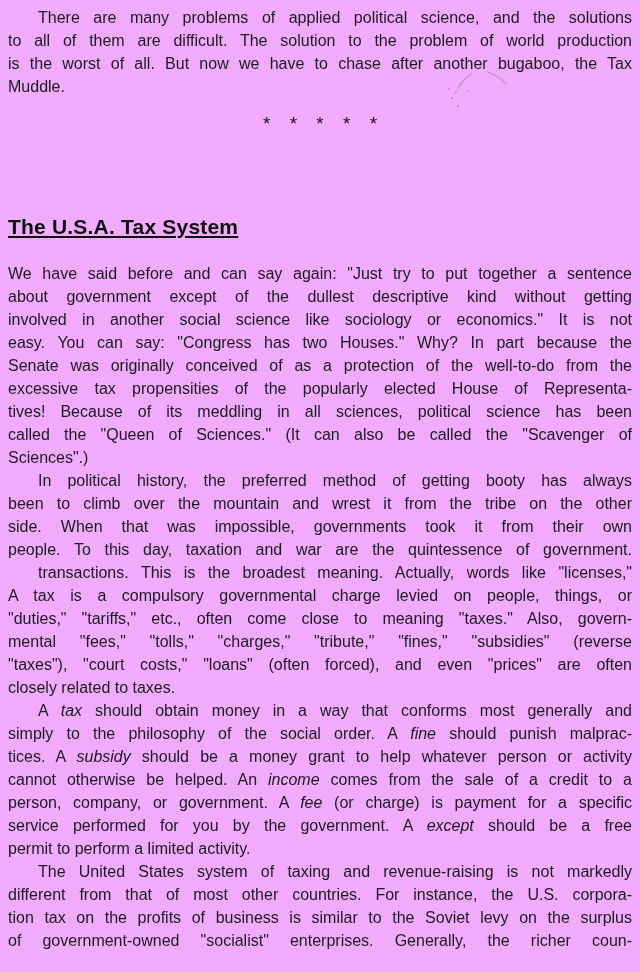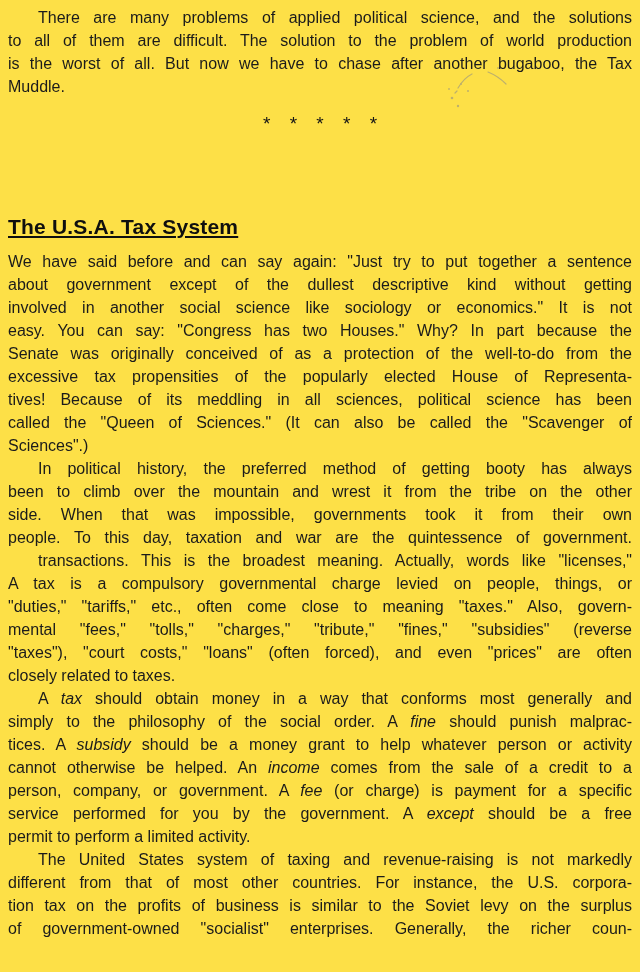--- a/index.html
+++ b/index.html
@@ -2,21 +2,21 @@
 <html><head>
 <meta charset="utf-8">
 <style>
   html, body { margin: 0; padding: 0; background: #ffffff; }
   .page {
     position: relative;
     width: 640px;
     height: 972px;
     box-sizing: border-box;
     padding: 6px 8px 0 8px;
-    background: #fde047;
+    background: #f0abfc;
     color: #1b1b1b;
     font-family: "Liberation Sans", "DejaVu Sans", sans-serif;
     font-size: 16px;
     line-height: 23px;
     overflow: hidden;
   }
   .para { margin: 0; }
   .tline { text-align: left; }
   .tline.just { text-align: justify; text-align-last: justify; }
   .para.indent .tline:first-child { text-indent: 30px; }
@@ -31,21 +31,21 @@
   }
   .heading {
     margin-top: 80px;
     font-weight: bold;
     font-size: 21px;
     line-height: 22px;
     letter-spacing: 0.2px;
     color: #0f0f0f;
     text-decoration: underline;
   }
-  .body-text { margin-top: 12px; }
+  .body-text { margin-top: 24px; }
   .smudge {
     position: absolute;
     left: 428px;
     top: 58px;
     width: 96px;
     height: 56px;
     opacity: 0.55;
     pointer-events: none;
   }
 </style>

